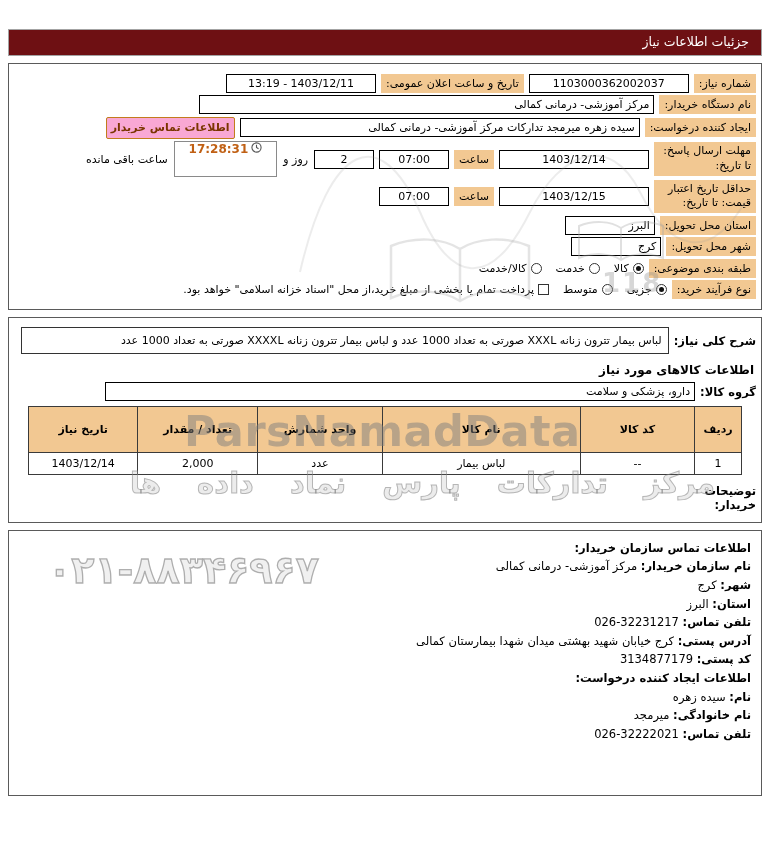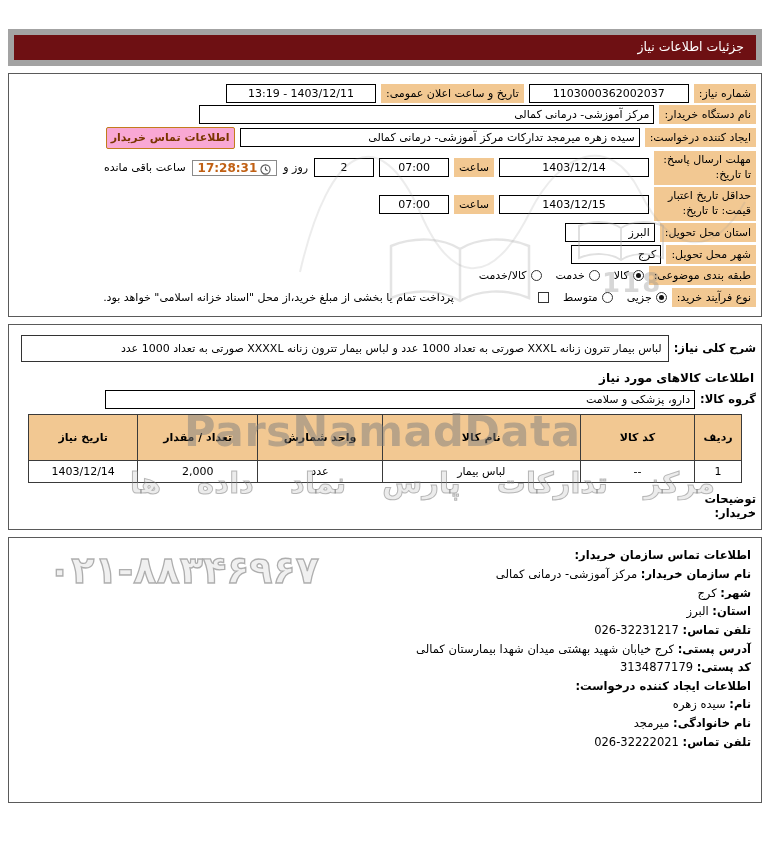--- a/index.html
+++ b/index.html
@@ -3,46 +3,46 @@
 <meta charset="utf-8">
 <style>
   * { box-sizing: border-box; }
   html, body { margin:0; padding:0; }
   body {
     width:770px; height:845px; position:relative; overflow:hidden;
     background:#ffffff; direction:rtl; color:#000;
     font-family:"DejaVu Sans","Liberation Sans",sans-serif;
   }
   .titlebar {
-    margin:29px 8px 7px; background:#6E1013; border:6px solid #a3a3a3;
+    margin:29px 8px 7px; background:#6E1013; border:1px solid #a3a3a3;
     color:#fff; font-size:12.5px; padding:4px 12px 6px;
   }
   .panel { margin:0 8px 7px; border:1px solid #5a5a5a; padding:7px 5px; position:relative; background:transparent; }
   .frow { display:flex; align-items:center; gap:5px; margin:2.5px 0; font-size:11px; }
   .lbl { background:#F2C892; padding:3px 5px; white-space:nowrap; flex:none; }
   .lbl.wrap { white-space:normal; width:102px; text-align:right; padding:2px 5px; line-height:1.35; }
   .field {
     display:inline-flex; align-items:center; height:19px; flex:none;
     border:1px solid #000; background:#fff; padding:0 4px;
     overflow:hidden; white-space:nowrap; font-size:11px;
   }
   .center { justify-content:center; }
   .w60{width:60px} .w70{width:70px} .w90{width:90px} .w150{width:150px}
   .w160{width:160px} .w400{width:400px} .w455{width:455px} .w590{width:590px}
   .plain { padding:0 1px; flex:none; }
   .btn-orange {
     flex:none; background:#f9a8d4; border:1px solid #c27c1c; color:#7A3500;
     font-weight:bold; font-size:11px; padding:3px 4px 4px; border-radius:2px;
     cursor:pointer; font-family:inherit;
   }
-  .timer { display:inline-flex; align-items:flex-end; gap:3px; border:1px solid #8a8a8a; background:#fff; padding:0 5px; height:16px; flex:none; }
+  .timer { display:inline-flex; align-items:flex-start; gap:3px; border:1px solid #8a8a8a; background:#fff; padding:0 14px; height:36px; flex:none; }
   .timer-digits { color:#C06014; font-weight:bold; font-size:12px; }
   .opt { display:inline-flex; align-items:center; gap:4px; margin-left:9px; flex:none; }
   .opt.wide { flex:1; white-space:normal; }
-  .opt .optlabel { white-space:nowrap;text-align:center; }
+  .opt .optlabel { white-space:nowrap; }
   .opt.wide .optlabel { white-space:normal; flex:1; }
   .radio { width:11px; height:11px; border:1px solid #333; border-radius:50%; background:#fff; position:relative; display:inline-block; flex:none; }
   .radio.sel::after { content:""; position:absolute; inset:2px; border-radius:50%; background:#111; }
   .checkbox { width:11px; height:11px; border:1px solid #333; background:#fff; display:inline-block; flex:none; }
   .blbl { font-weight:bold; font-size:11.5px; white-space:nowrap; flex:none; }
   .blbl.wrap2 { white-space:normal; width:95px; text-align:right; }
   .descbox { flex:1; border:1px solid #333; padding:4px 6px; font-size:11px; line-height:1.55; background:transparent; min-height:23px;margin-left:7px; }
   .heading { font-weight:bold; font-size:12px; margin:9px 2px 5px; }
   .goods { border-collapse:collapse; margin:5px 14px 9px; width:calc(100% - 28px); }
   .goods th { background:#F2C892; border:1px solid #3a3a3a; font-size:11px; padding:16px 3px; font-weight:bold; }

